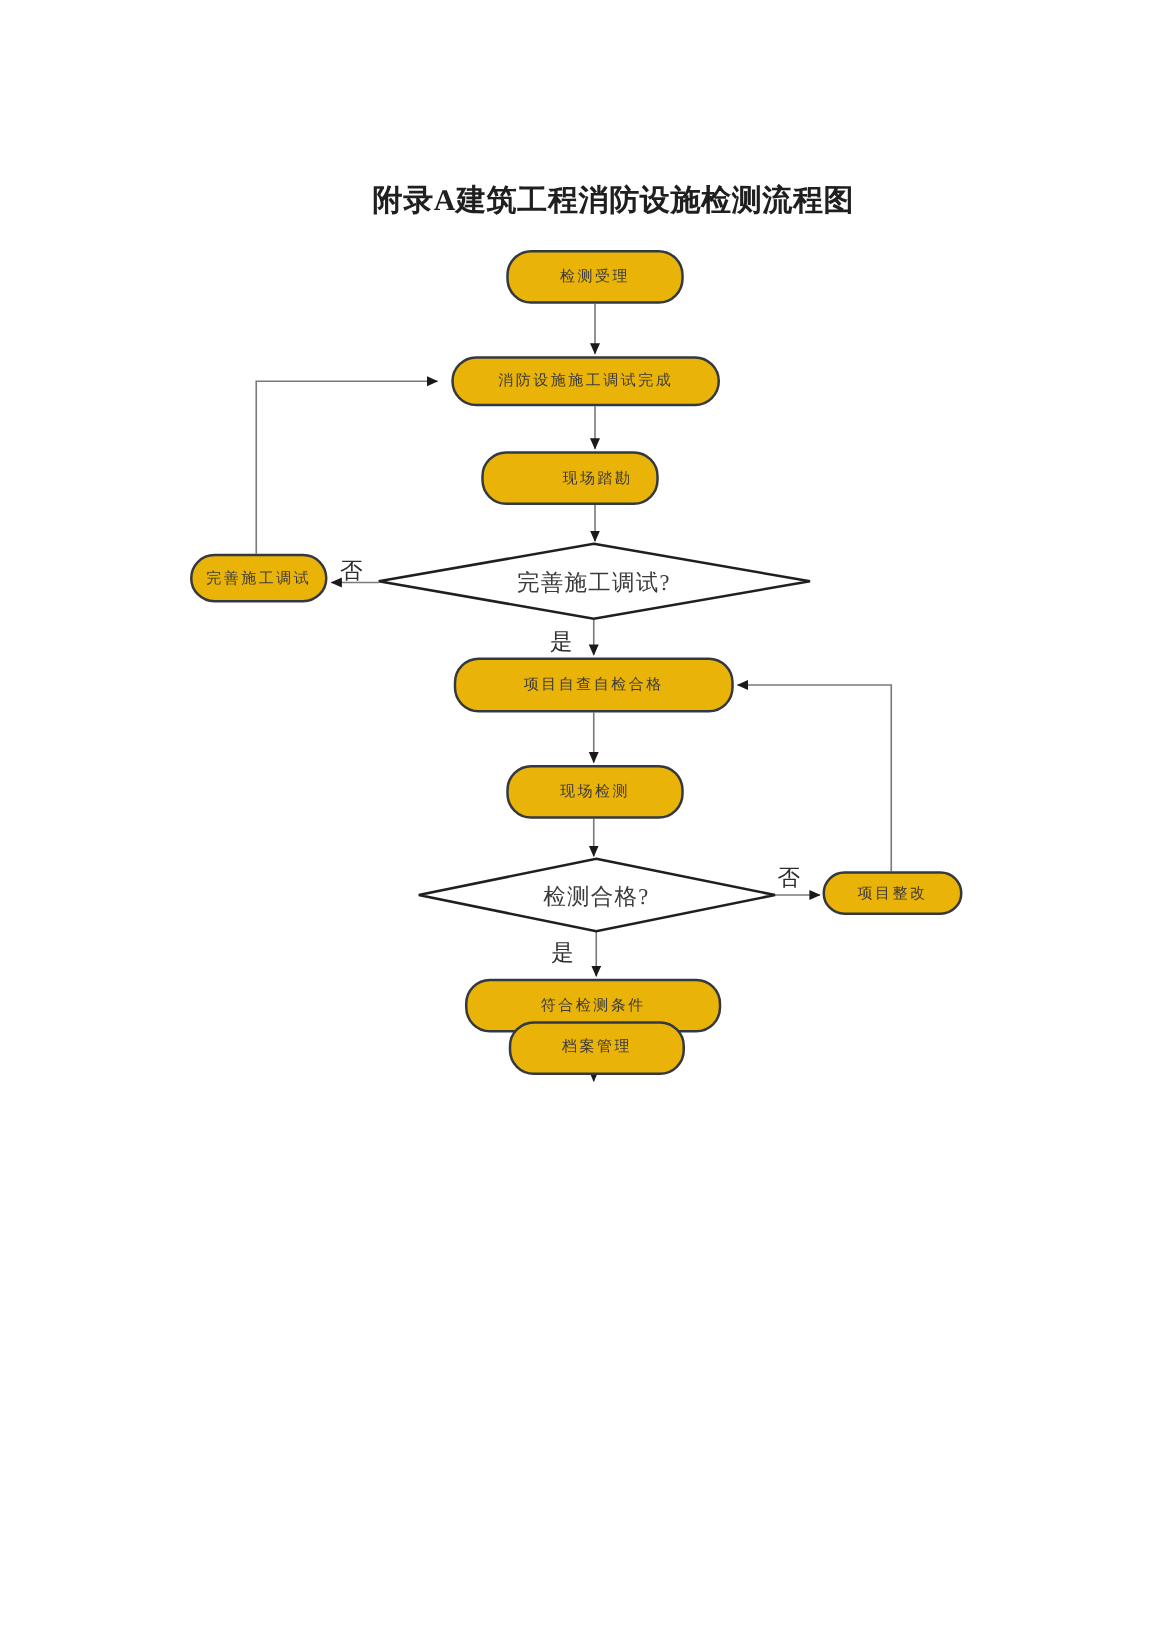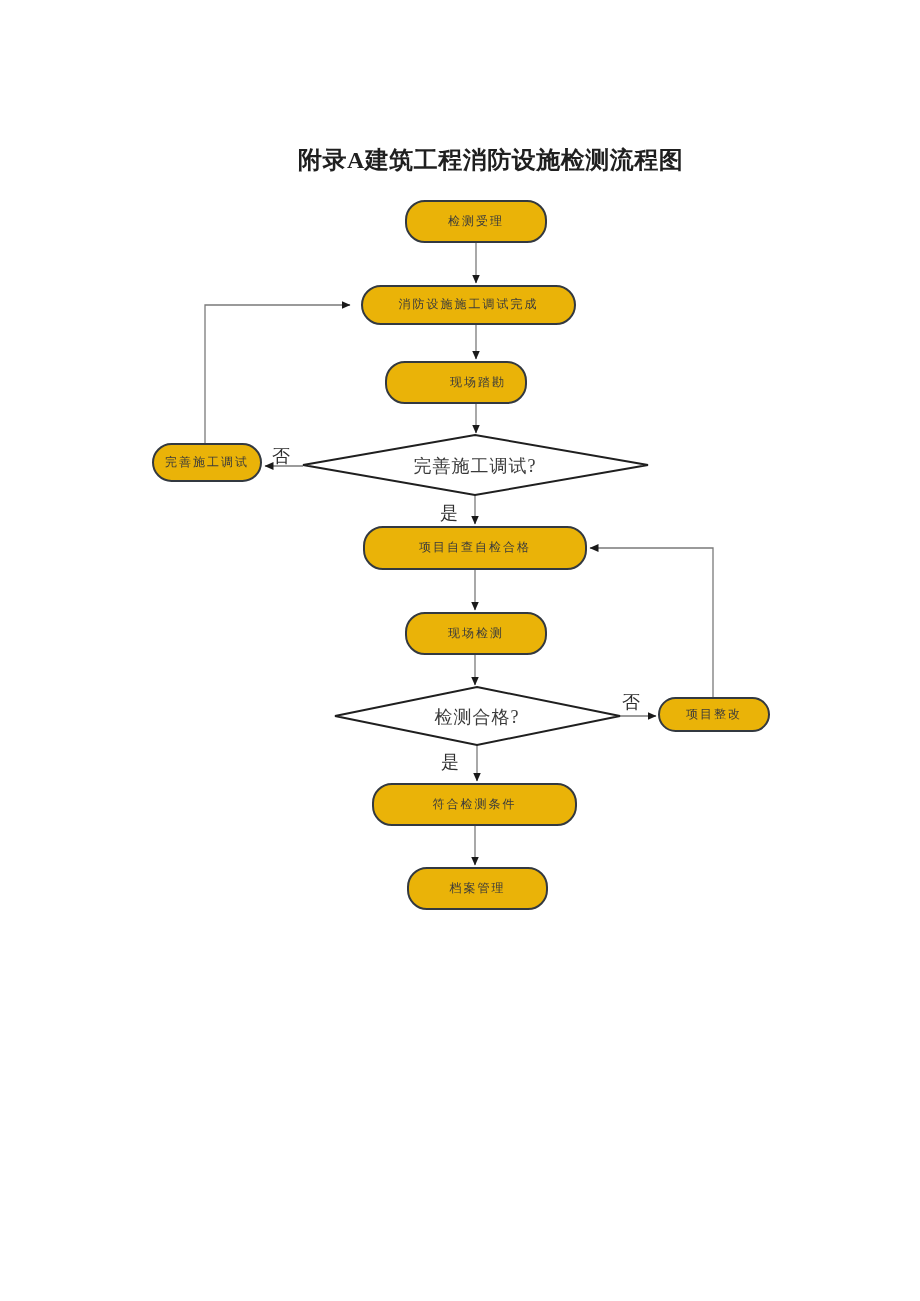--- a/index.html
+++ b/index.html
@@ -49,21 +49,21 @@
   }
   .n-start            { left: 405px; top: 200px; width: 142px; height: 43px; }
   .n-debug-complete   { left: 361px; top: 285px; width: 215px; height: 40px; }
   .n-site-survey      { left: 385px; top: 361px; width: 142px; height: 43px; padding-left: 44px; }
   .n-improve          { left: 152px; top: 443px; width: 110px; height: 39px; }
   .n-improve span     { display: inline-block; width: 84px; }
   .n-self-check       { left: 363px; top: 526px; width: 224px; height: 44px; }
   .n-onsite-test      { left: 405px; top: 612px; width: 142px; height: 43px; }
   .n-rectify          { left: 658px; top: 697px; width: 112px; height: 35px; }
   .n-report           { left: 372px; top: 783px; width: 205px; height: 43px; }
-  .n-archive          { left: 407px; top: 867px; width: 141px; height: 43px; }
+  .n-archive          { left: 407px; top: 817px; width: 141px; height: 43px; font-family: Liberation Mono, monospace; }
   .decision-label {
     position: absolute;
     font-size: 18px;
     color: #3b3b3b;
     letter-spacing: 1px;
     text-align: center;
     white-space: nowrap;
   }
   .d1-label { left: 355px; top: 454px; width: 240px; }
   .d2-label { left: 377px; top: 705px; width: 200px; }

